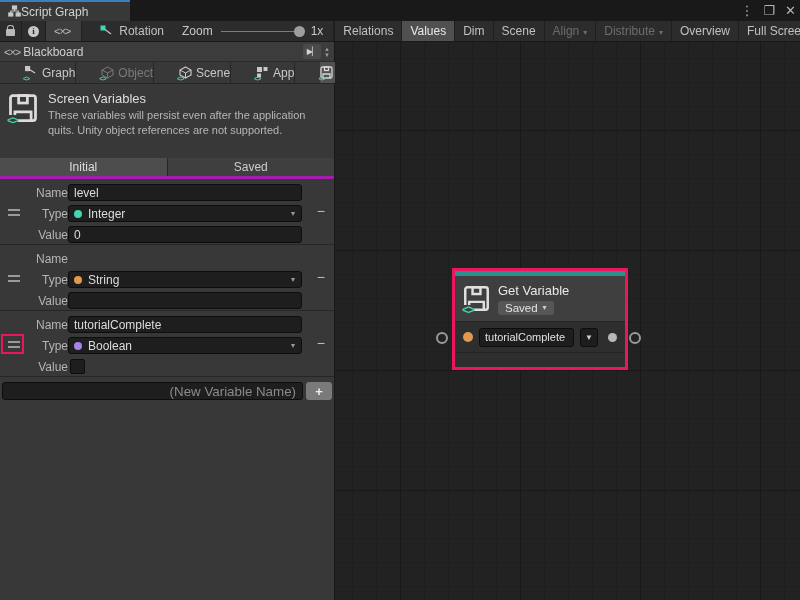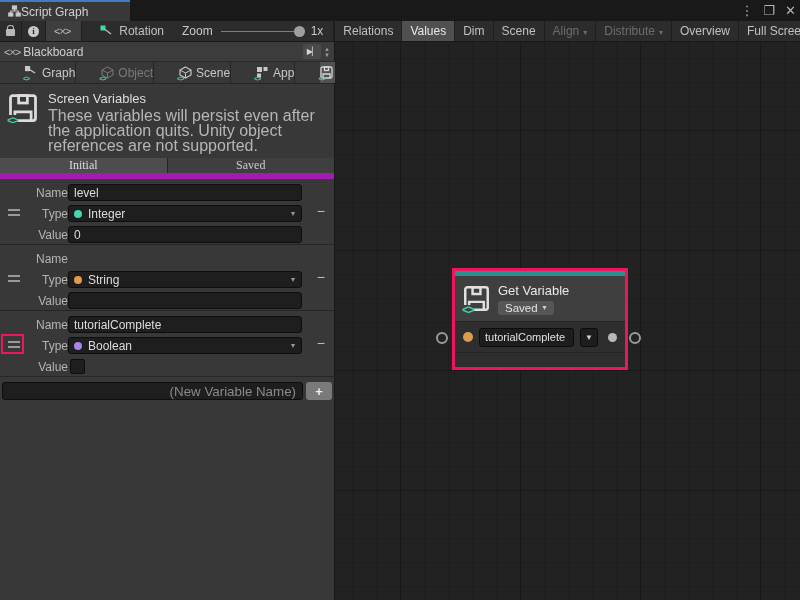--- a/index.html
+++ b/index.html
@@ -56,23 +56,23 @@
 
   .mini-icon { position:relative; width:13px; height:13px; flex:none; }
   .mini-icon svg { position:absolute; inset:0; }
   .mini-code { position:absolute; left:-2px; bottom:-3px; color:#42d6b2; font-size:7px; font-weight:bold; letter-spacing:-1px; }
 
   .bb-info { height:74px; padding:7px 10px 0 8px; display:flex; gap:10px; }
   .floppy-wrap { position:relative; width:30px; height:30px; flex:none; margin-top:2px; }
   .floppy-code { position:absolute; left:-1px; bottom:-2px; color:#42d6b2; font-weight:bold;
     font-size:11px; letter-spacing:-1px; background:#383838; line-height:10px; }
   .bb-info-title { color:#dedede; font-size:13px; margin-bottom:2px; }
-  .bb-info-desc { color:#b6b6b6; font-size:16px; line-height:15px; width:278px; }
-
-  .bb-subtabs { height:21px; display:flex; border-bottom:6px solid #a21caf;font-family:Liberation Serif, serif; }
+  .bb-info-desc { color:#b6b6b6; font-size:11px; line-height:15px; width:278px; }
+
+  .bb-subtabs { height:21px; display:flex; border-bottom:3px solid #a21caf; }
   .bb-subtab { flex:1; display:flex; align-items:center; justify-content:center;
     background:#3f3f3f; border-right:1px solid #262626; color:#cccccc; }
   .bb-subtab:last-child { border-right:none; }
   .bb-subtab.active { background:#4d4d4d; color:#dddddd; }
 
   .vgroup { position:relative; height:66px; border-bottom:1px solid #262626; padding-top:3px; }
   .vrow { display:flex; align-items:center; height:21px; }
   .vlabel { width:68px; text-align:right; padding-right:0; color:#b4b4b4; flex:none; }
   .vfield { flex:1; margin-right:32px; height:17px; background:#1e1e1e; border:1px solid #0d0d0d;
     border-radius:3px; color:#dddddd; font-size:12px; padding:0 5px; font-family:"Liberation Sans",sans-serif; }

